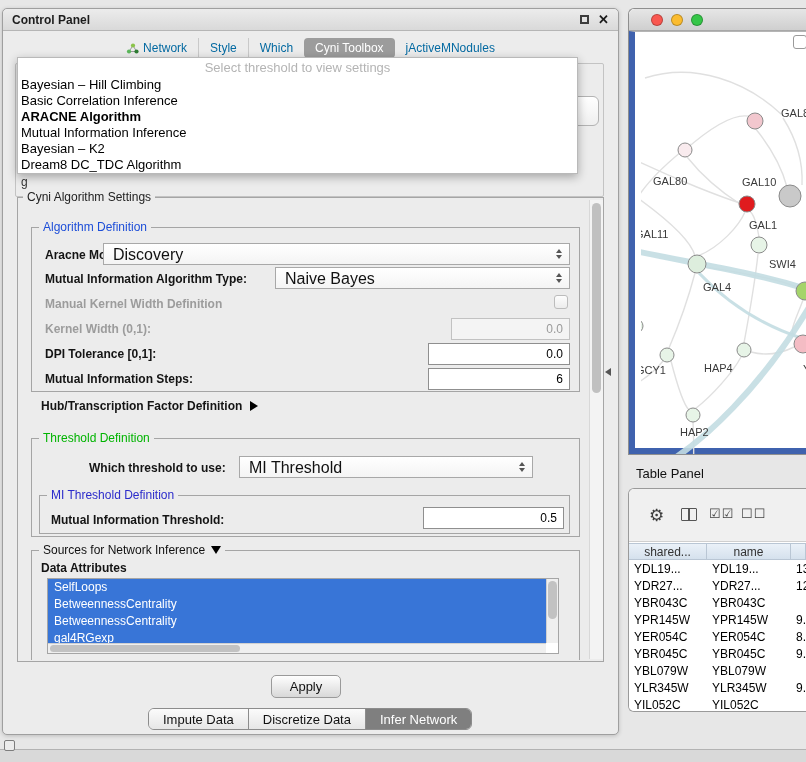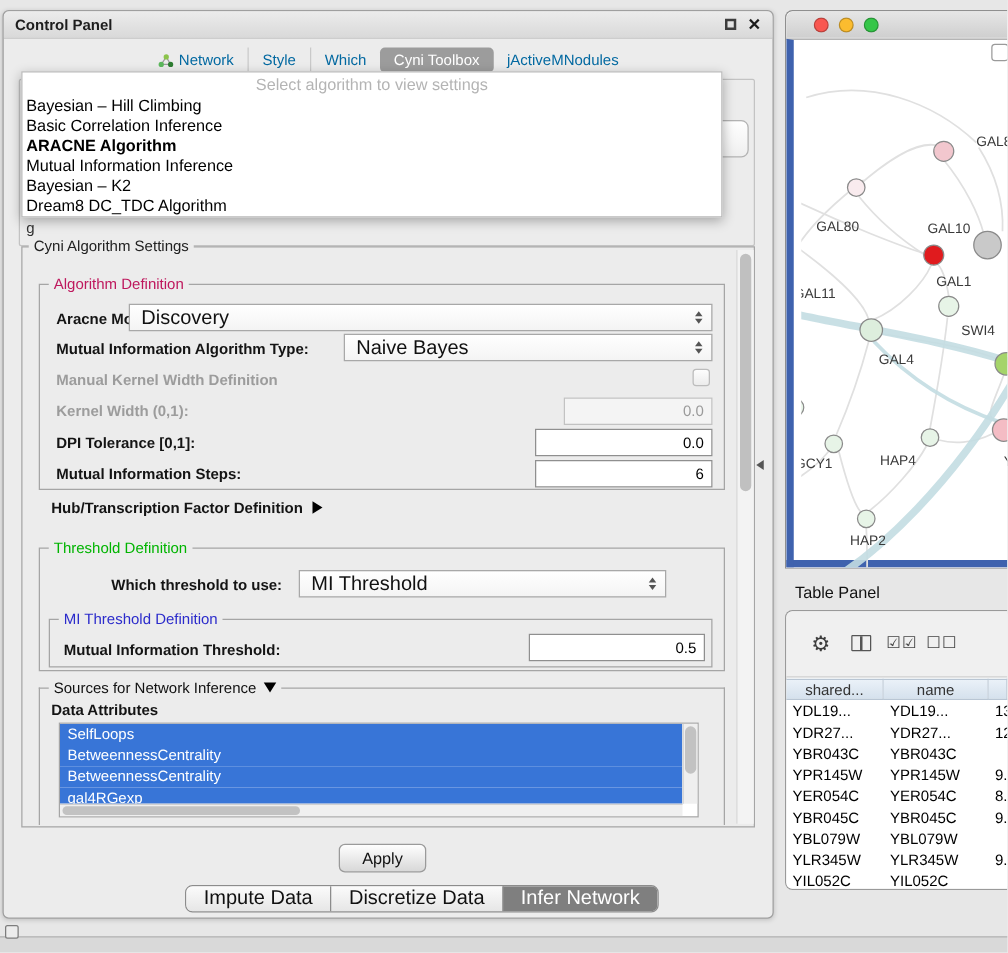--- a/index.html
+++ b/index.html
@@ -117,21 +117,21 @@
     background:#f3f3f3; border-left:1px solid #d8d8d8; }
   #settings-vthumb { position:absolute; left:2px; top:3px; width:9px; height:190px;
     background:#c0c0c0; border-radius:5px; }
 
   #apply-btn { position:absolute; left:268px; top:666px; width:70px; height:23px;
     background:linear-gradient(#fefefe,#d8d8d8); border:1px solid #9a9a9a; border-radius:5px;
     font-size:13px; color:#111; display:flex; align-items:center; justify-content:center; }
 
   #bottom-tabs { position:absolute; left:145px; top:699px; height:22px;
     display:flex; border:1px solid #8c8c8c; border-radius:6px; overflow:hidden; }
-  .seg { display:flex; align-items:center; padding:0 14px; font-size:16px;
+  .seg { display:flex; align-items:center; padding:0 14px; font-size:13px;
     background:linear-gradient(#fbfbfb,#e6e6e6); color:#111; border-left:1px solid #8c8c8c; }
   .seg:first-child { border-left:none; }
   .seg.selected { background:#7f7f7f; color:#fff; }
 
   
   #algo-popup { position:absolute; left:17px; top:57px; width:561px;
     background:#fff; border:1px solid #b9b9b9; box-shadow:0 3px 9px rgba(0,0,0,.3);
     z-index:60; font-size:13px; }
   #popup-header { height:19px; line-height:19px; text-align:center; color:#b4b4b4; }
   .popup-item { height:16px; line-height:16px; padding-left:3px; color:#000; white-space:nowrap; }
@@ -225,21 +225,21 @@
     </div>
 
   <div id="outer-box"></div>
   <div id="side-button"></div>
   <div id="g-frag">g</div>
 
   <div id="settings-box" class="groupbox"></div>
   <div id="settings-title" class="group-title">Cyni Algorithm Settings</div>
 
   <div id="algo-box" class="groupbox"></div>
-  <div id="algo-title" class="group-title" style="color:#be185d">Algorithm Definition</div>
+  <div id="algo-title" class="group-title" style="color:#1d4ed8">Algorithm Definition</div>
 
   <div class="lbl" style="left:42px; top:239px">Aracne Mode:</div>
   <div class="combo" style="left:100px; top:234px; width:467px">
     <span>Discovery</span>
     <span class="combo-arrows">
         <span class="arr-up"></span>
         <span class="arr-down"></span>
       </span>
   </div>
 
@@ -325,21 +325,21 @@
   <div id="apply-btn">Apply</div>
 
   <div id="bottom-tabs">
       <div class="seg">Impute Data</div>
       <div class="seg">Discretize Data</div>
       <div class="seg selected">Infer Network</div>
     </div>
 </div>
 
 <div id="algo-popup">
-  <div id="popup-header">Select algorithm to view settings</div>
+  <div id="popup-header">Select threshold to view settings</div>
   <div>
       <div class="popup-item">Bayesian – Hill Climbing</div>
       <div class="popup-item">Basic Correlation Inference</div>
       <div class="popup-item bold">ARACNE Algorithm</div>
       <div class="popup-item">Mutual Information Inference</div>
       <div class="popup-item">Bayesian – K2</div>
       <div class="popup-item">Dream8 DC_TDC Algorithm</div>
     </div>
 </div>
 

